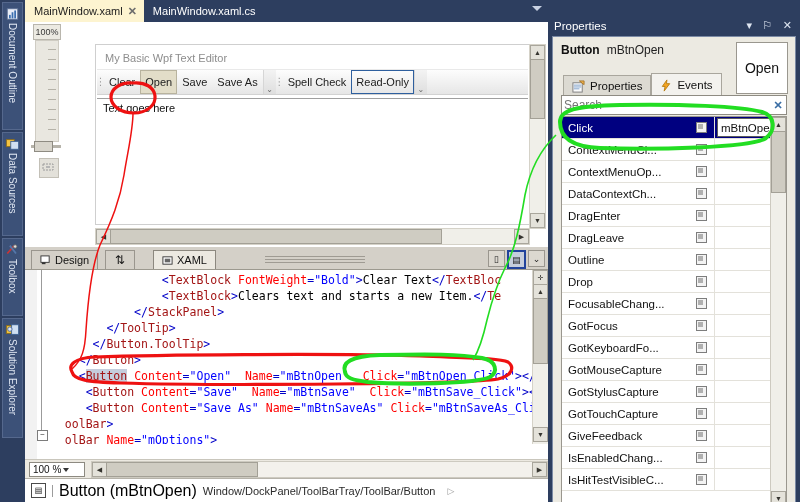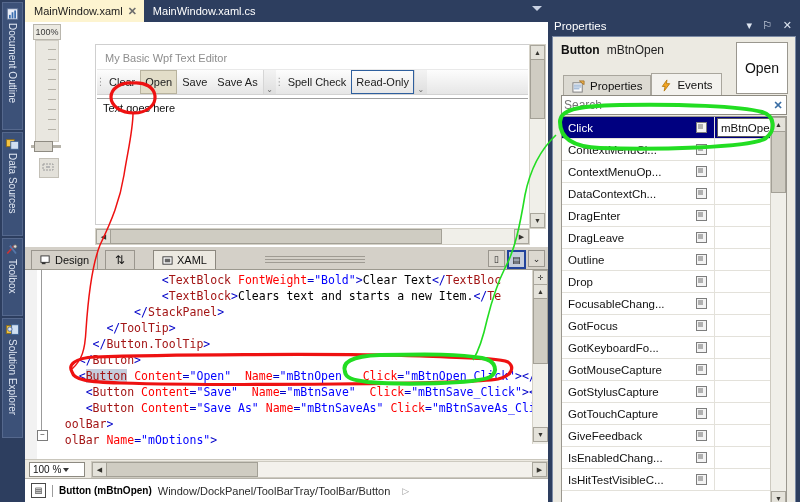--- a/index.html
+++ b/index.html
@@ -119,21 +119,21 @@
   
   .edbottom{position:absolute;left:25px;top:459px;width:523px;height:19px;background:#ece9e1;border-top:1px solid #c9c6bc;display:flex;align-items:center;}
   .zoomsel{margin-left:4px;width:56px;height:15px;background:#fff;border:1px solid #8d8a81;font-size:10px;color:#111;display:flex;align-items:center;padding-left:3px;box-sizing:border-box;}
   .zoomsel-arrow{margin-left:2px;width:0;height:0;border-left:3px solid transparent;border-right:3px solid transparent;border-top:4px solid #333;}
   .hsb-track{margin-left:6px;flex:1;height:15px;background:#f3f1ec;border:1px solid #cdcac0;position:relative;}
 
   
   .statusbar{position:absolute;left:25px;top:478px;width:523px;height:24px;background:#ffffff;border-top:1px solid #b6b3aa;display:flex;align-items:center;gap:6px;padding-left:6px;box-sizing:border-box;}
   .statusbar .sb-ico{width:13px;height:13px;border:1px solid #4a4a4a;background:#fff;display:flex;align-items:center;justify-content:center;font-size:8px;}
   .statusbar .sep{width:1px;height:12px;background:#9c9c9c;}
-  .statusbar .name{font-weight:bold;font-size:10px;color:#000;}
+  .statusbar .name{font-weight:normal;font-size:16px;color:#000;}
   .statusbar .path{font-size:11px;color:#2b2b2b;}
   .statusbar .more{color:#9a9a9a;font-size:9px;margin-left:6px;}
   .statusstrip-left{position:absolute;left:0;top:478px;width:25px;height:24px;background:#2d3e5f;}
 
   
   .props{position:absolute;left:548px;top:0;width:252px;height:502px;background:#2d3e5f;margin-top:16px;}
   .props-title{height:20px;display:flex;align-items:center;padding-left:6px;color:#ffffff;font-size:11.5px;}
   .props-title .ctl{position:absolute;top:3px;color:#dfe6f2;font-size:11px;}
   .props-body{position:absolute;left:4px;top:20px;right:4px;bottom:4px;background:#eceae2;border:1px solid #7b8aa5;}
   .obj-row{display:flex;align-items:center;gap:7px;padding:6px 0 2px 8px;}

